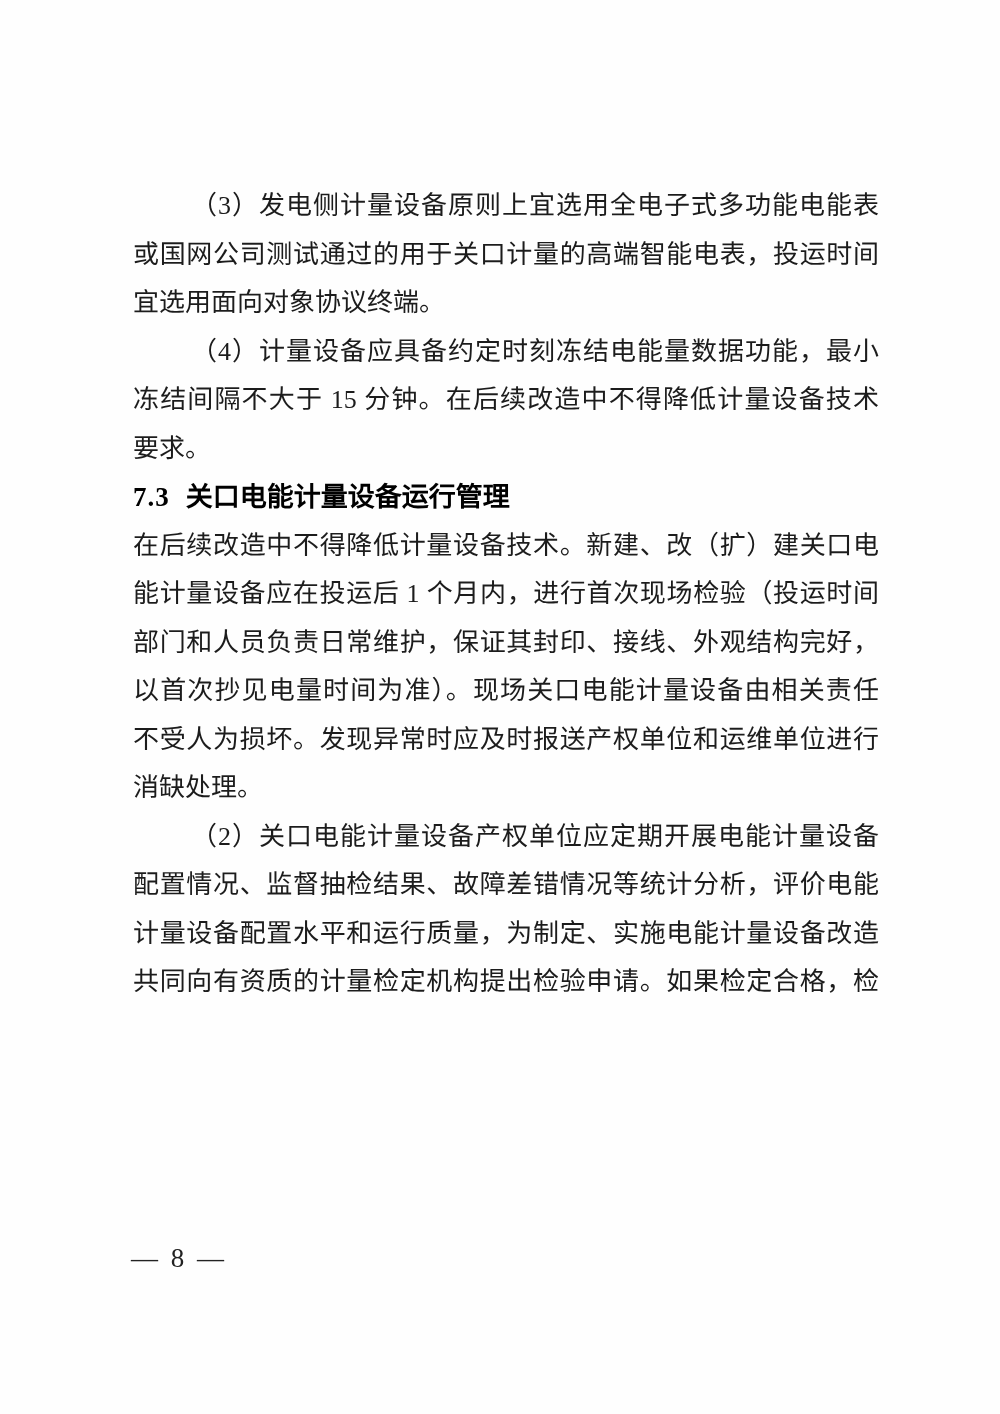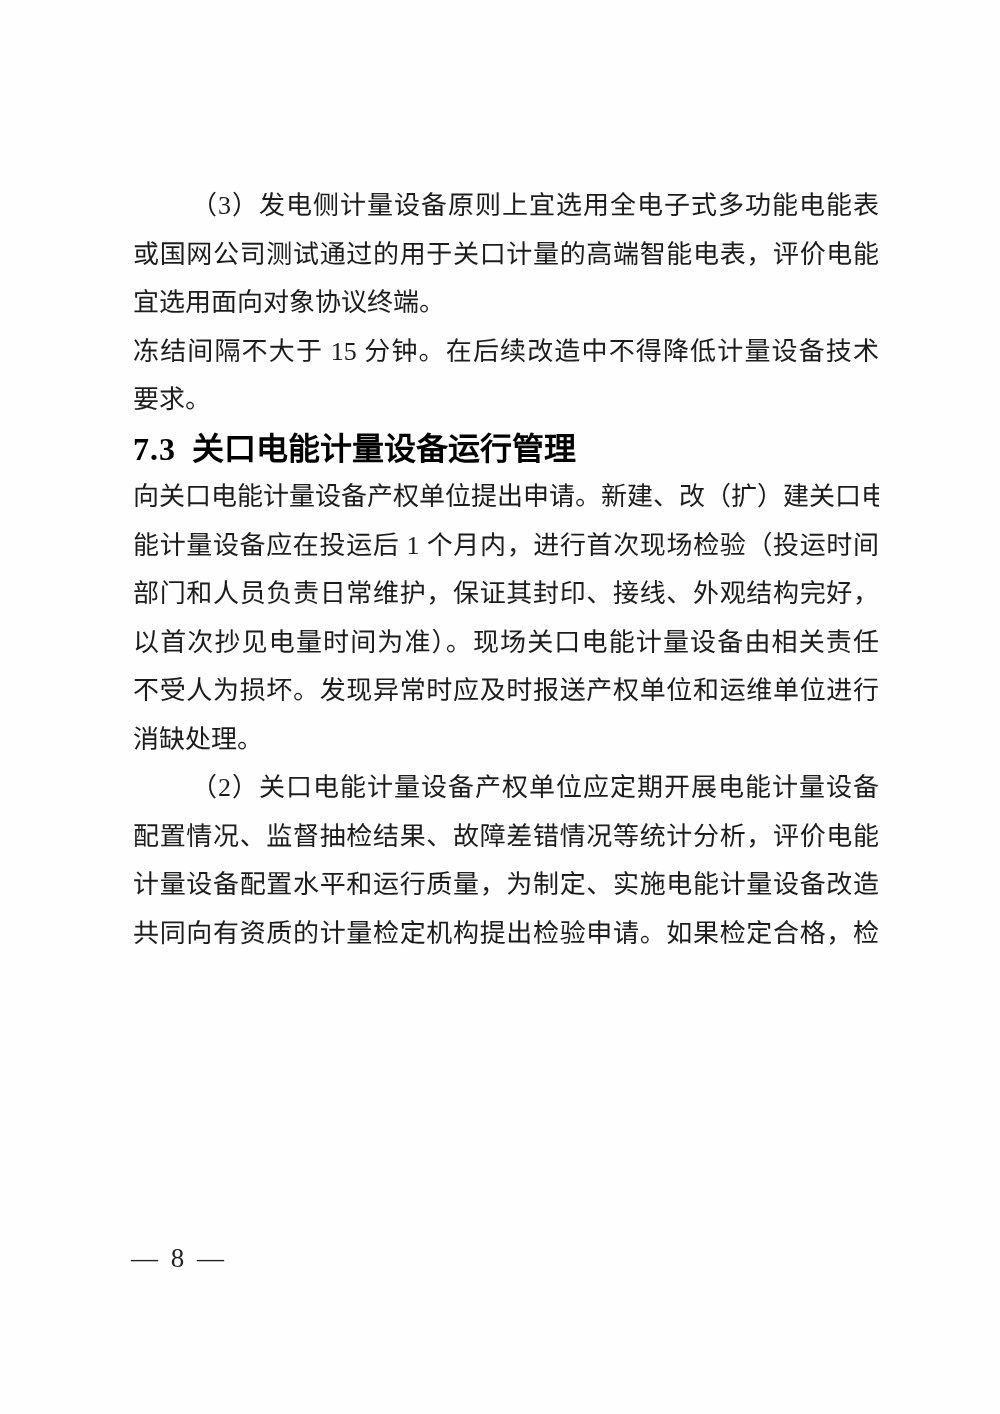--- a/index.html
+++ b/index.html
@@ -32,21 +32,21 @@
     overflow: hidden;
   }
   .line.first {
     text-indent: 58px;
   }
   .line.short {
     text-align: center;
     text-align-last: left;
   }
   .heading {
-    font-size: 32px;
+    font-size: 27px;
     line-height: 48.5px;
     height: 48.5px;
     font-weight: bold;
     color: #000000;
     white-space: nowrap;
   }
   .heading .hnum {
     margin-right: 16px;
     letter-spacing: 1px;
   }
@@ -59,26 +59,27 @@
     color: #222222;
     letter-spacing: 3px;
   }
 </style>
 </head>
 <body>
 
 <div class="page">
   <div class="content" id="doc-content">
       <div class="line first">（3）发电侧计量设备原则上宜选用全电子式多功能电能表</div>
-      <div class="line">或国网公司测试通过的用于关口计量的高端智能电表，评价电能</div>
+      <div class="line">或国网公司测试通过的用于关口计量的高端智能电表，投运时间</div>
       <div class="line short">宜选用面向对象协议终端。</div>
+      <div class="line first">（4）计量设备应具备约定时刻冻结电能量数据功能，最小</div>
       <div class="line">冻结间隔不大于 15 分钟。在后续改造中不得降低计量设备技术</div>
       <div class="line short">要求。</div>
       <div class="heading"><span class="hnum">7.3</span><span>关口电能计量设备运行管理</span></div>
-      <div class="line">向关口电能计量设备产权单位提出申请。新建、改（扩）建关口电</div>
+      <div class="line">在后续改造中不得降低计量设备技术。新建、改（扩）建关口电</div>
       <div class="line">能计量设备应在投运后 1 个月内，进行首次现场检验（投运时间</div>
       <div class="line">部门和人员负责日常维护，保证其封印、接线、外观结构完好，</div>
       <div class="line">以首次抄见电量时间为准）。现场关口电能计量设备由相关责任</div>
       <div class="line">不受人为损坏。发现异常时应及时报送产权单位和运维单位进行</div>
       <div class="line short">消缺处理。</div>
       <div class="line first">（2）关口电能计量设备产权单位应定期开展电能计量设备</div>
       <div class="line">配置情况、监督抽检结果、故障差错情况等统计分析，评价电能</div>
       <div class="line">计量设备配置水平和运行质量，为制定、实施电能计量设备改造</div>
       <div class="line">共同向有资质的计量检定机构提出检验申请。如果检定合格，检</div>
     </div>

